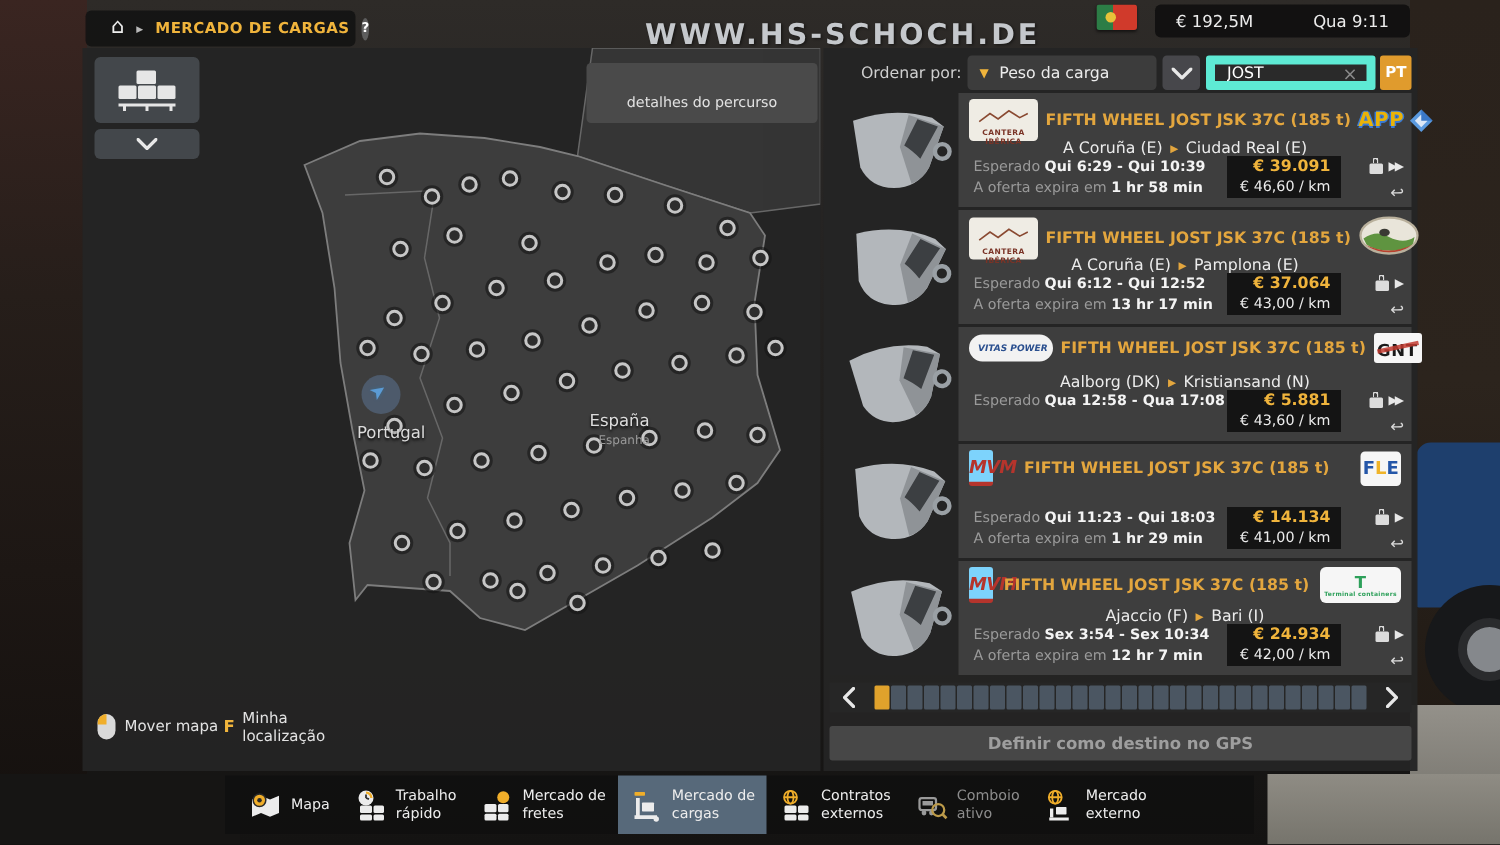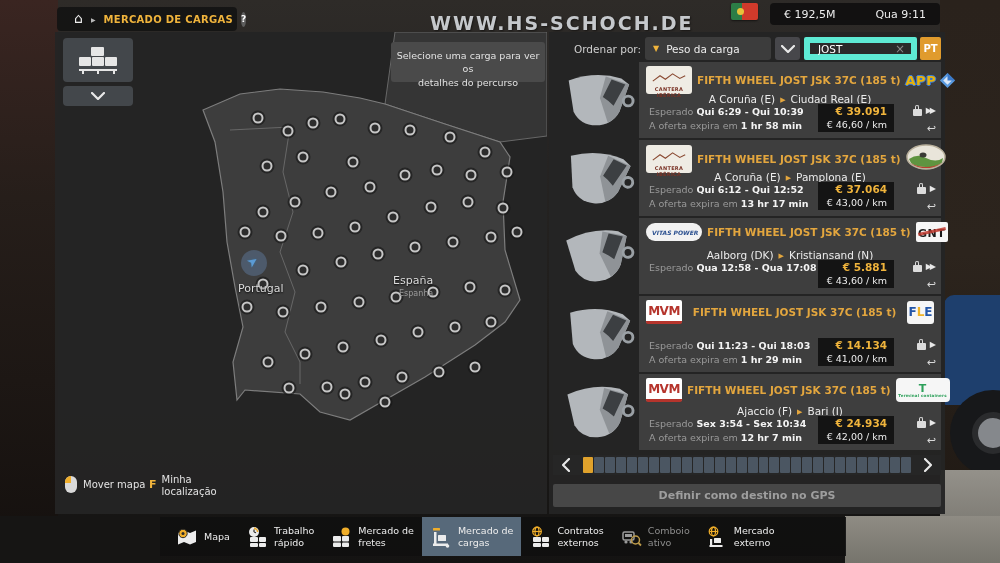--- a/index.html
+++ b/index.html
@@ -108,41 +108,41 @@
   .l-cantera{width:46px;height:28px;background:#efece4;border-radius:3px;text-align:center;padding-top:1px;box-sizing:border-box;}
   .l-cantera .cl{font-size:5px;font-weight:bold;color:#7a3326;line-height:1.25;letter-spacing:.3px;}
   .l-app{display:flex;align-items:center;gap:3px;}
   .app-txt{font-size:13px;font-weight:bold;color:#eab308;letter-spacing:.5px;
     text-shadow:-1px 0 0 #3a7bd5,1px 0 0 #3a7bd5,0 -1px 0 #3a7bd5,0 1px 0 #3a7bd5;}
   .l-vitas{width:56px;height:18px;background:#f2f2f2;border-radius:9px;display:flex;align-items:center;gap:2px;padding:0 4px;box-sizing:border-box;}
   .l-vitas span{font-size:6px;font-weight:bold;font-style:italic;color:#2a4f8f;white-space:nowrap;}
   .l-gnt{width:32px;height:20px;background:#f6f6f6;border-radius:2px;position:relative;text-align:center;}
   .l-gnt span{font-size:11px;font-weight:bold;color:#1a1a1a;letter-spacing:.5px;line-height:20px;}
   .l-gnt i{position:absolute;left:2px;top:8px;width:28px;height:3px;background:#c23b30;transform:rotate(-12deg);opacity:.85;}
-  .l-mvm{width:36px;height:24px;background:#ffffff;border-radius:2px;text-align:center;border-bottom:3px solid #b5342c;box-sizing:border-box;}
+  .l-mvm{width:16px;height:24px;background:#7dd3fc;border-radius:2px;text-align:center;border-bottom:3px solid #b5342c;box-sizing:border-box;font-style:italic;}
   .l-mvm span{font-size:12px;font-weight:bold;color:#b5342c;letter-spacing:-.5px;line-height:21px;}
   .l-fle{width:27px;height:23px;background:#f6f6f6;border-radius:3px;text-align:center;}
   .l-fle span{font-size:12px;font-weight:bold;line-height:23px;}
   .fle-b{color:#2456a8;} .fle-y{color:#f0b429;}
   .l-term{width:54px;height:24px;background:#f6f6f6;border-radius:4px;display:flex;flex-direction:column;
     align-items:center;justify-content:center;line-height:1;}
   .t-big{font-size:11px;font-weight:bold;color:#2da05a;}
   .t-small{font-size:4px;font-weight:bold;color:#2da05a;letter-spacing:.2px;}
 
   
   .scroll{left:4px;top:423px;width:388px;height:20px;background:#262626;}
   .s-arrow{position:absolute;top:0;width:26px;height:20px;cursor:pointer;}
   .segs{position:absolute;left:30px;right:30px;top:2px;bottom:2px;display:flex;gap:1px;}
   .seg{flex:1;background:#4b5662;border-radius:1px;cursor:pointer;}
   .seg.active{background:#e0a22c;}
   .gps{left:4px;top:452px;width:388px;height:23px;background:#474747;border-radius:2px;
     color:#9e9e9e;font-size:11px;font-weight:bold;cursor:pointer;}
 
   
-  .nav{left:160px;top:517px;width:686px;height:39px;z-index:2;background:rgba(16,16,16,.9);
+  .nav{left:150px;top:517px;width:686px;height:39px;z-index:2;background:rgba(16,16,16,.9);
     display:flex;align-items:stretch;padding:0 8px;box-sizing:border-box;}
   .nav-item{display:flex;align-items:center;gap:6px;padding:0 8px;color:#ededed;
     font-size:9.5px;line-height:1.18;cursor:pointer;white-space:nowrap;}
   .nav-item.active{background:#57697a;}
   .nav-item.disabled{color:#8c8c8c;cursor:default;}
   .nav-lbl span{display:block;}
 </style>
 </head>
 <body>
 
@@ -262,21 +262,21 @@
         <path d="M3 25 h38 M7 25 v4 M22 25 v4 M38 25 v4" stroke="#e6e6e6" stroke-width="2" fill="none"></path>
       </svg>
     </div>
     <div class="abs map-btn2 cx">
       <svg width="14" height="8" viewBox="0 0 14 8">
         <path d="M1 1 L7 7 L13 1" stroke="#e8e8e8" stroke-width="2.2" fill="none" stroke-linecap="round"></path>
       </svg>
     </div>
 
     <div class="abs tooltip">
-      <span>Selecione uma carga para ver os</span><br>
+      <br>
       <span>detalhes do percurso</span>
     </div>
 
     <div class="abs marker-halo"></div>
     <div class="abs marker">➤</div>
     <div class="abs lbl-pt">Portugal</div>
     <div class="abs lbl-es">España</div>
     <div class="abs lbl-es-sub">Espanha</div>
 
     <div class="abs hint-row">

